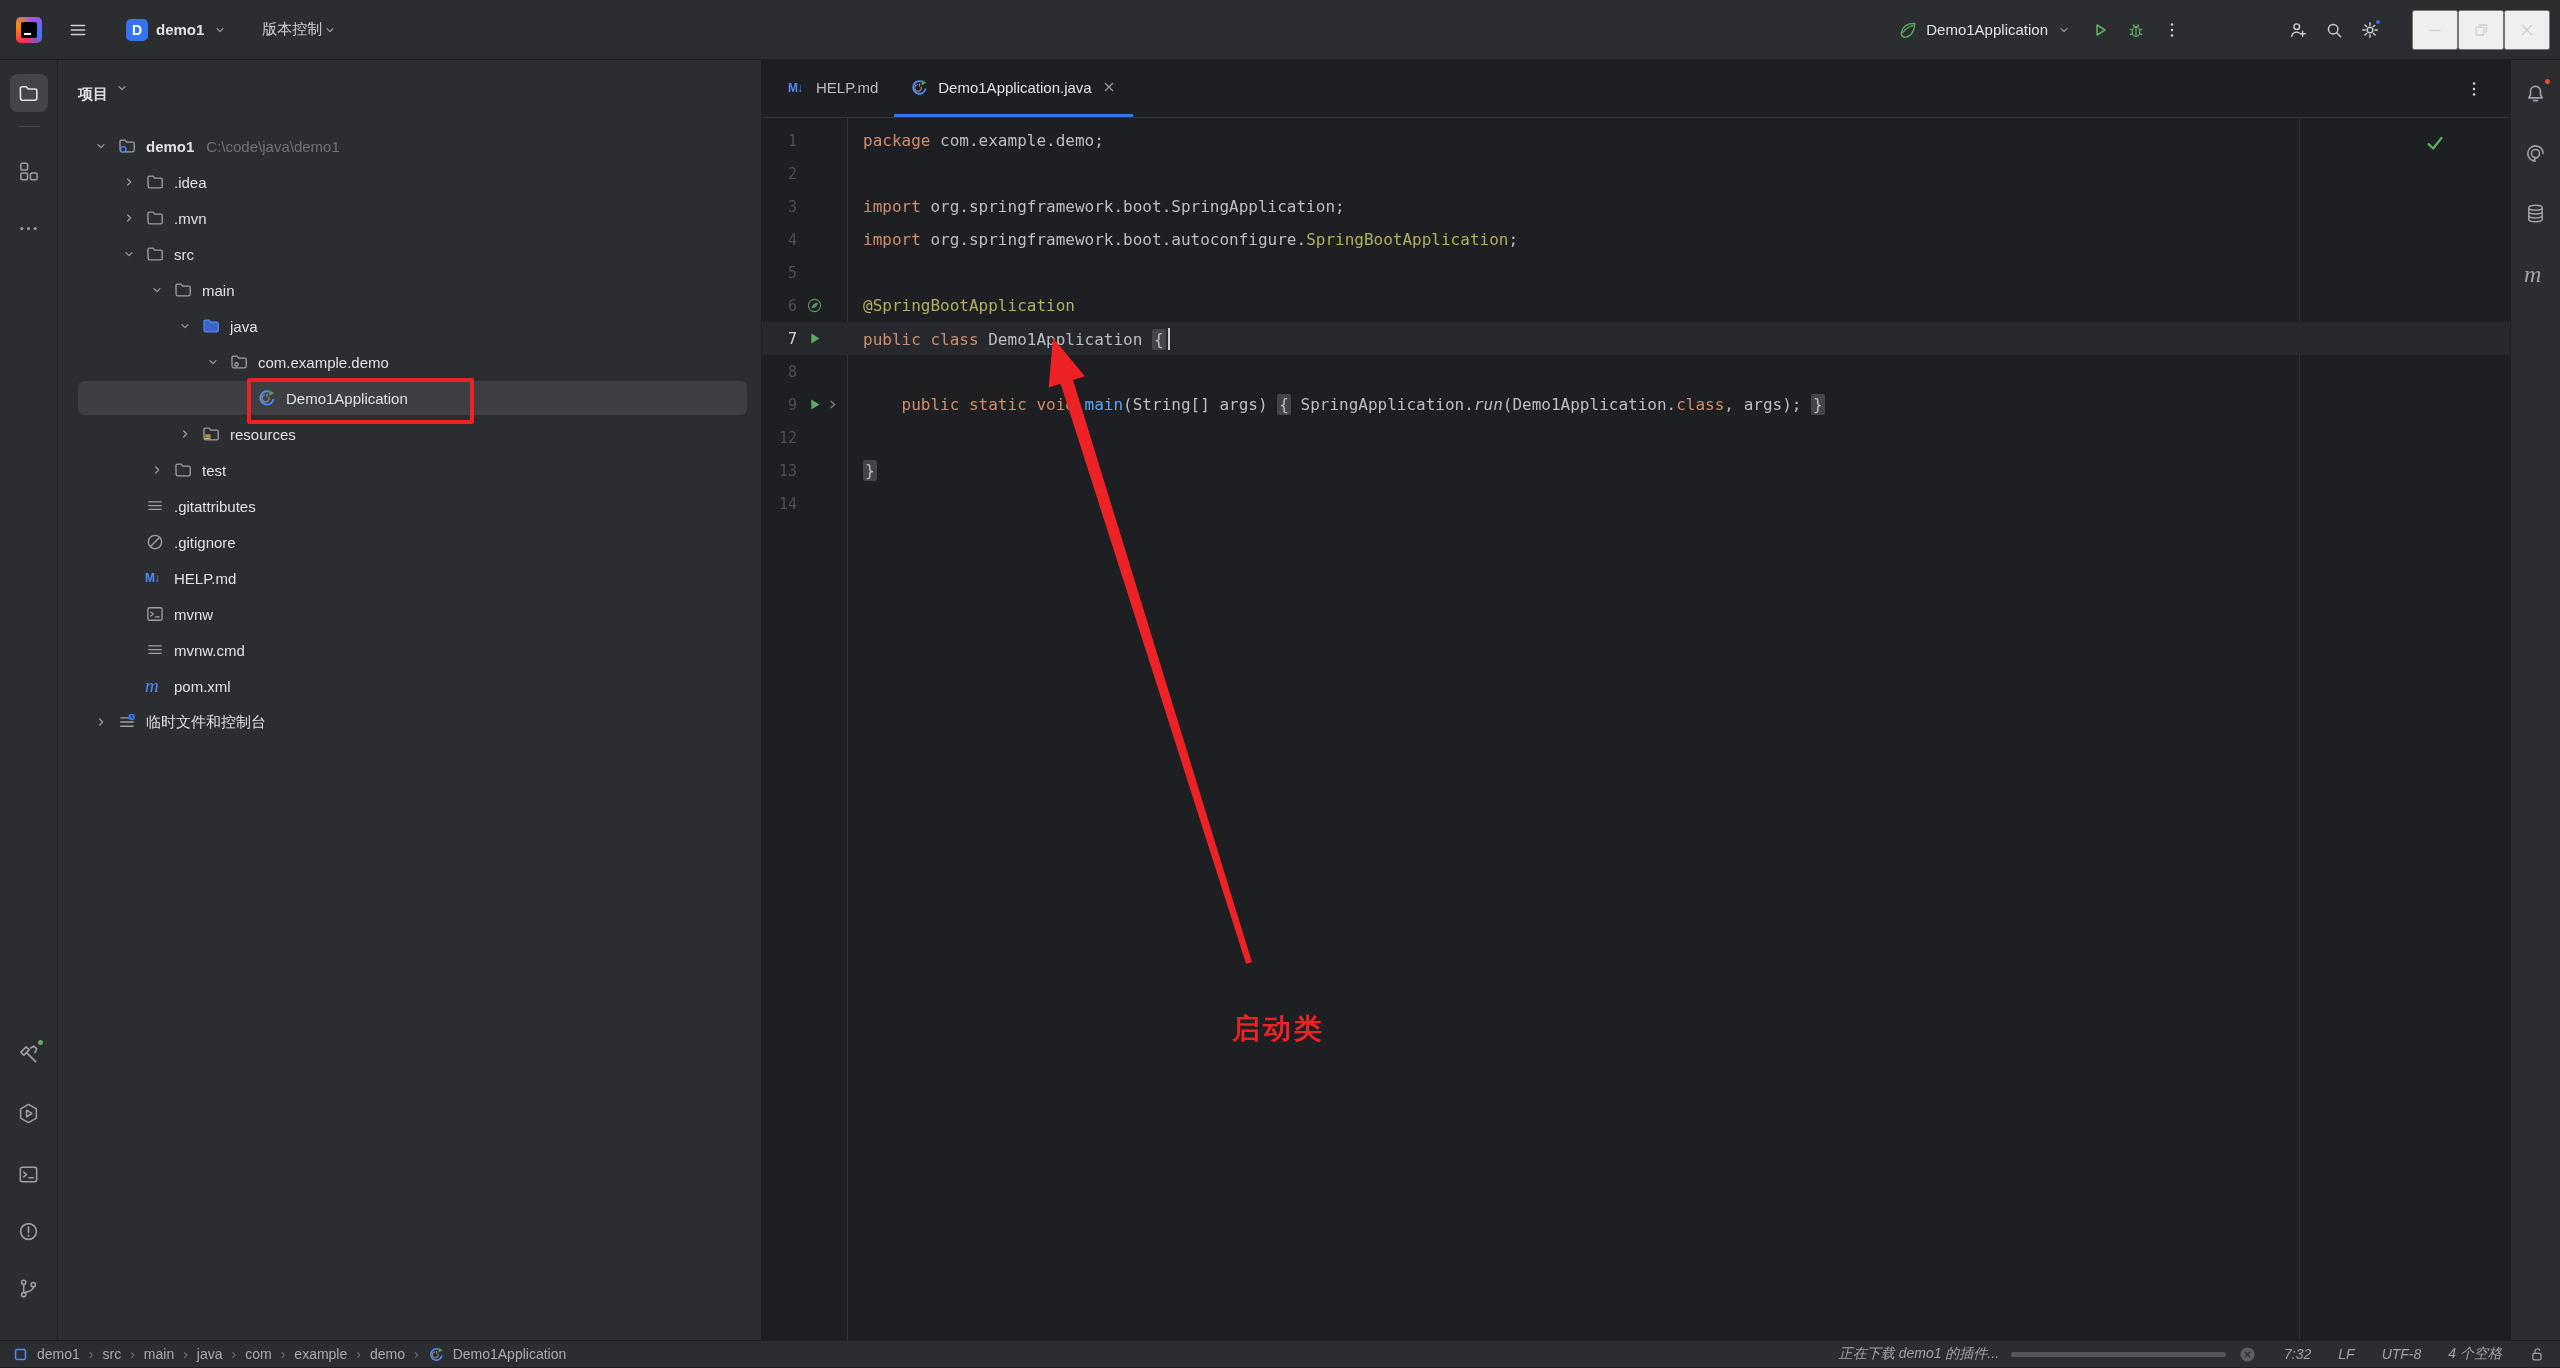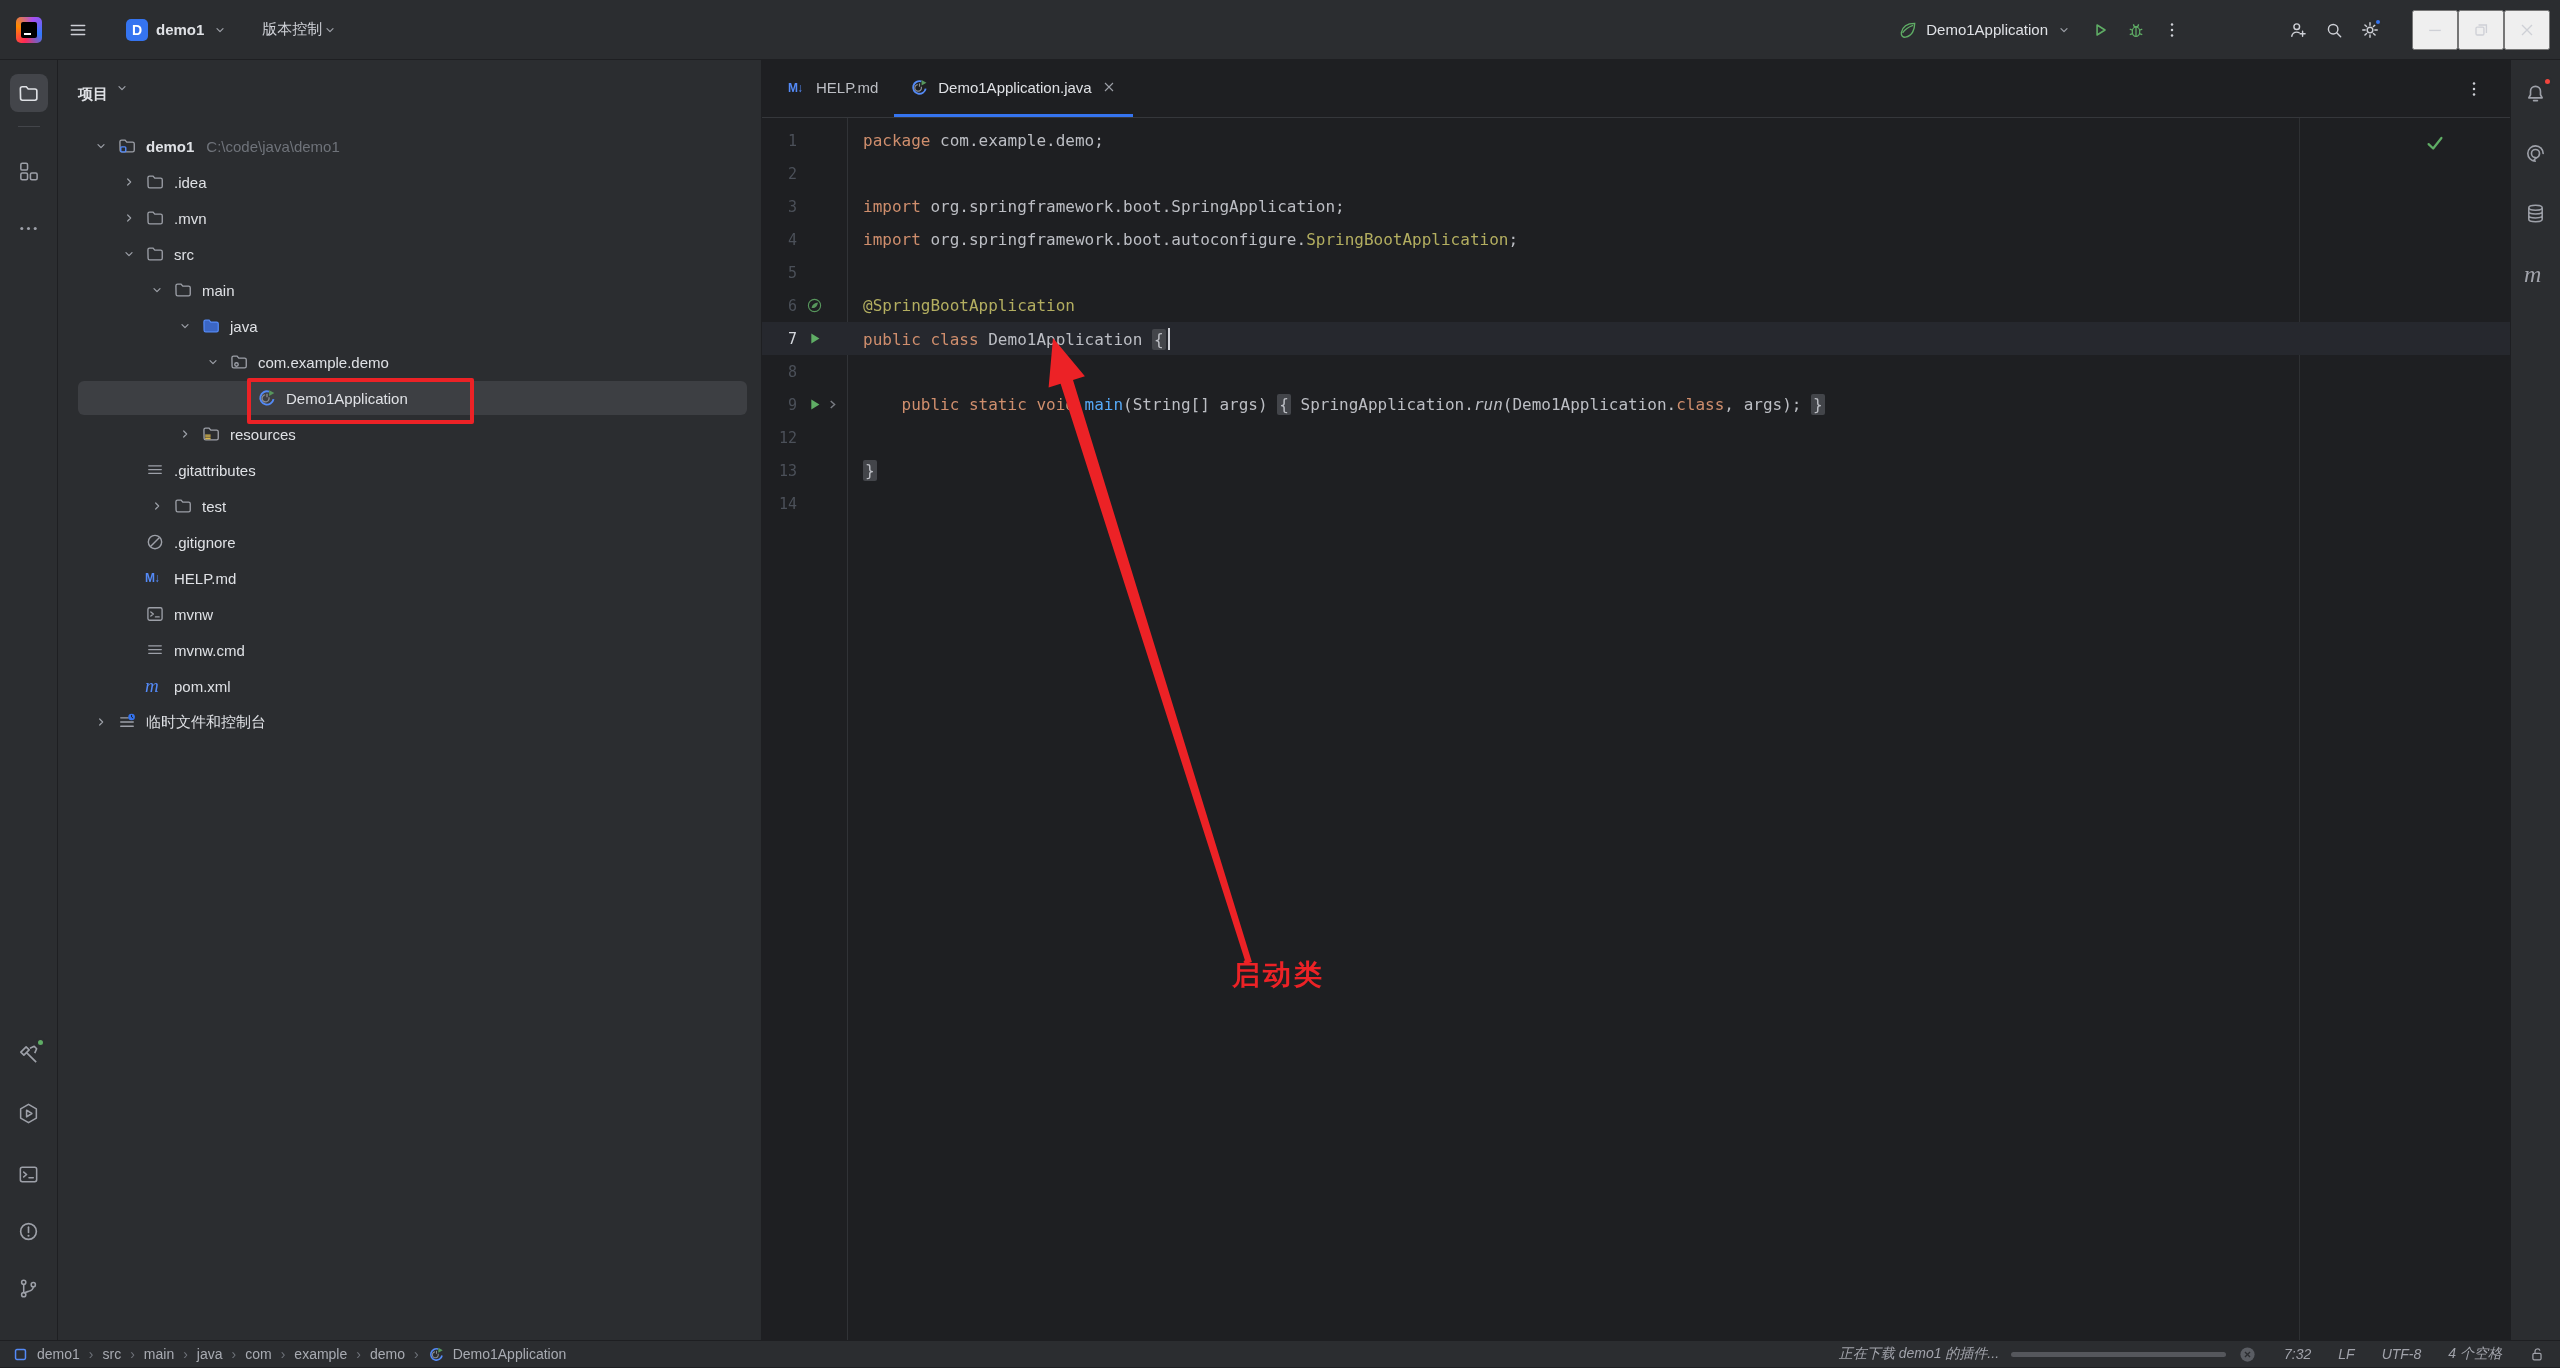--- a/index.html
+++ b/index.html
@@ -89,21 +89,21 @@
   .gico { width:50px; flex:none; display:flex; align-items:center; padding-left:9px; gap:1px; }
   .gico .icon { width:17px; height:17px; }
   .ltext { margin-left:16px; color:#bcbec4; }
   .kw { color:#cf8e6d; } .ann { color:#b3ae60; } .mth { color:#56a8f5; } .pl { color:#bcbec4; }
   .it { color:#bcbec4; font-style:italic; }
   .brace { background:#43454a; border-radius:2px; padding:1px 2px; }
   .caret { display:inline-block; width:2px; height:22px; background:#ced0d6; vertical-align:-5px; margin-left:2px; }
   .inspect-check { position:absolute; right:64px; top:14px; width:22px; height:22px; }
 
   .arrow-svg { position:absolute; inset:0; width:100%; height:100%; pointer-events:none; z-index:5; }
-  .arrow-label { position:absolute; left:470px; top:838px; color:#ec2226; font-size:28px; font-weight:bold; letter-spacing:3px; z-index:5; }
+  .arrow-label { position:absolute; left:470px; top:892px; color:#ec2226; font-size:28px; font-weight:bold; letter-spacing:3px; z-index:5; }
 
   
   .statusbar { height:27px; background:#2b2d30; border-top:1px solid #1e1f22;
                display:flex; align-items:center; justify-content:space-between; padding:0 14px 0 12px; font-size:14px; color:#a1a3ab; }
   .crumbs { display:flex; align-items:center; gap:9px; }
   .crumb { display:flex; align-items:center; gap:8px; color:#a8abb2; }
   .crumb .icon { width:17px; height:17px; }
   .crumb-sep { color:#6f737a; font-size:14px; }
   .status-right { display:flex; align-items:center; gap:27px; }
   .dl-group { display:flex; align-items:center; gap:12px; }
@@ -404,42 +404,42 @@
             </span>
       <span class="ticon">
               <span class="icon"><svg viewBox="0 0 24 24" fill="none" stroke="#9da0a8" stroke-width="1.6">
                   <path d="M3.5 7c0-1.1.9-2 2-2h4.2l2 2.3h7c1.1 0 2 .9 2 2V17c0 1.1-.9 2-2 2h-13c-1.1 0-2-.9-2-2z"></path>
                   <path d="M5 13.2h6.5M5 15.4h6.5M5 17.6h6.5" stroke="#d8b64e" stroke-width="1.5"></path>
                 </svg></span>
             </span>
       <span class="tlabel ">resources</span>
 
     </div>
+          <div class="trow " style="padding-left:84px">
+      <span class="tchev">
+              <span class="icon"><svg viewBox="0 0 24 24" fill="none" stroke="currentColor" stroke-width="1.8" stroke-linecap="round" stroke-linejoin="round">
+                  <path d="M10 7.5 14.5 12 10 16.5"></path>
+                </svg></span>
+            </span>
+      <span class="ticon">
+              <span class="icon"><svg viewBox="0 0 24 24" fill="none" stroke="#9da0a8" stroke-width="1.6">
+                  <path d="M3.5 7c0-1.1.9-2 2-2h4.2l2 2.3h7c1.1 0 2 .9 2 2V17c0 1.1-.9 2-2 2h-13c-1.1 0-2-.9-2-2z"></path>
+                </svg></span>
+            </span>
+      <span class="tlabel ">test</span>
+
+    </div>
           <div class="trow " style="padding-left:56px">
       <span class="tchev"></span>
       <span class="ticon">
               <span class="icon"><svg viewBox="0 0 24 24" fill="none" stroke="#9da0a8" stroke-width="1.7" stroke-linecap="round">
                   <path d="M4.5 7h15M4.5 11.5h15M4.5 16h15"></path>
                 </svg></span>
             </span>
       <span class="tlabel ">.gitattributes</span>
-
-    </div>
-          <div class="trow " style="padding-left:84px">
-      <span class="tchev">
-              <span class="icon"><svg viewBox="0 0 24 24" fill="none" stroke="currentColor" stroke-width="1.8" stroke-linecap="round" stroke-linejoin="round">
-                  <path d="M10 7.5 14.5 12 10 16.5"></path>
-                </svg></span>
-            </span>
-      <span class="ticon">
-              <span class="icon"><svg viewBox="0 0 24 24" fill="none" stroke="#9da0a8" stroke-width="1.6">
-                  <path d="M3.5 7c0-1.1.9-2 2-2h4.2l2 2.3h7c1.1 0 2 .9 2 2V17c0 1.1-.9 2-2 2h-13c-1.1 0-2-.9-2-2z"></path>
-                </svg></span>
-            </span>
-      <span class="tlabel ">test</span>
 
     </div>
           <div class="trow " style="padding-left:56px">
       <span class="tchev"></span>
       <span class="ticon">
               <span class="icon"><svg viewBox="0 0 24 24" fill="none" stroke="#9da0a8" stroke-width="1.7">
                   <circle cx="12" cy="12" r="8"></circle>
                   <path d="M6.6 17.4 17.4 6.6"></path>
                 </svg></span>
             </span>

